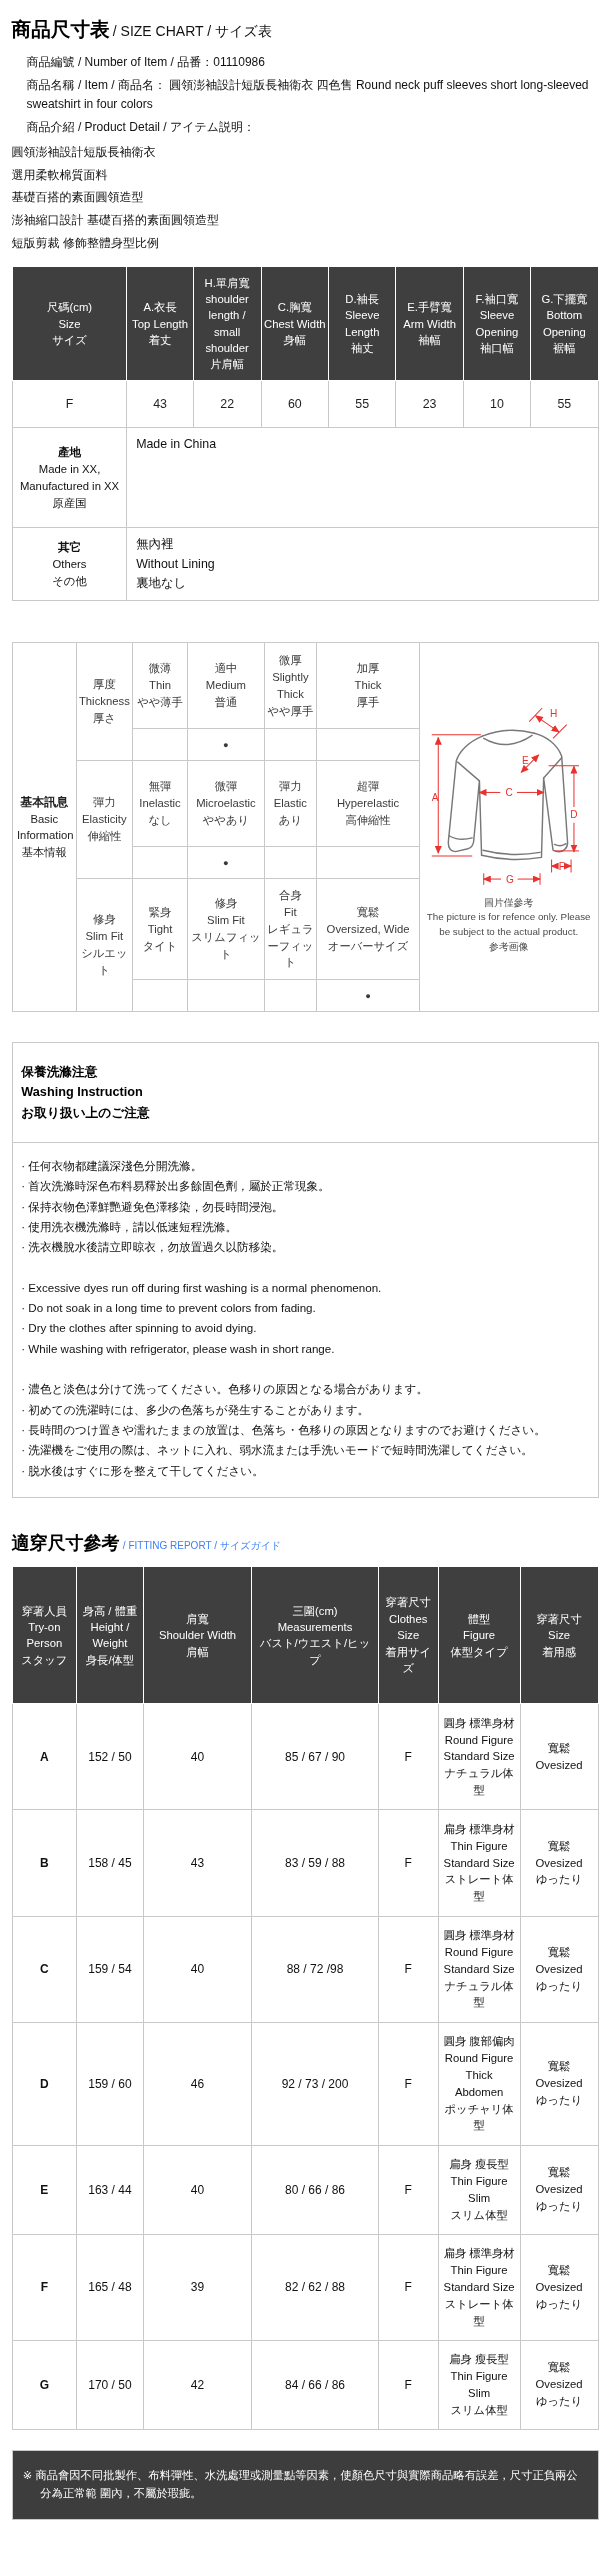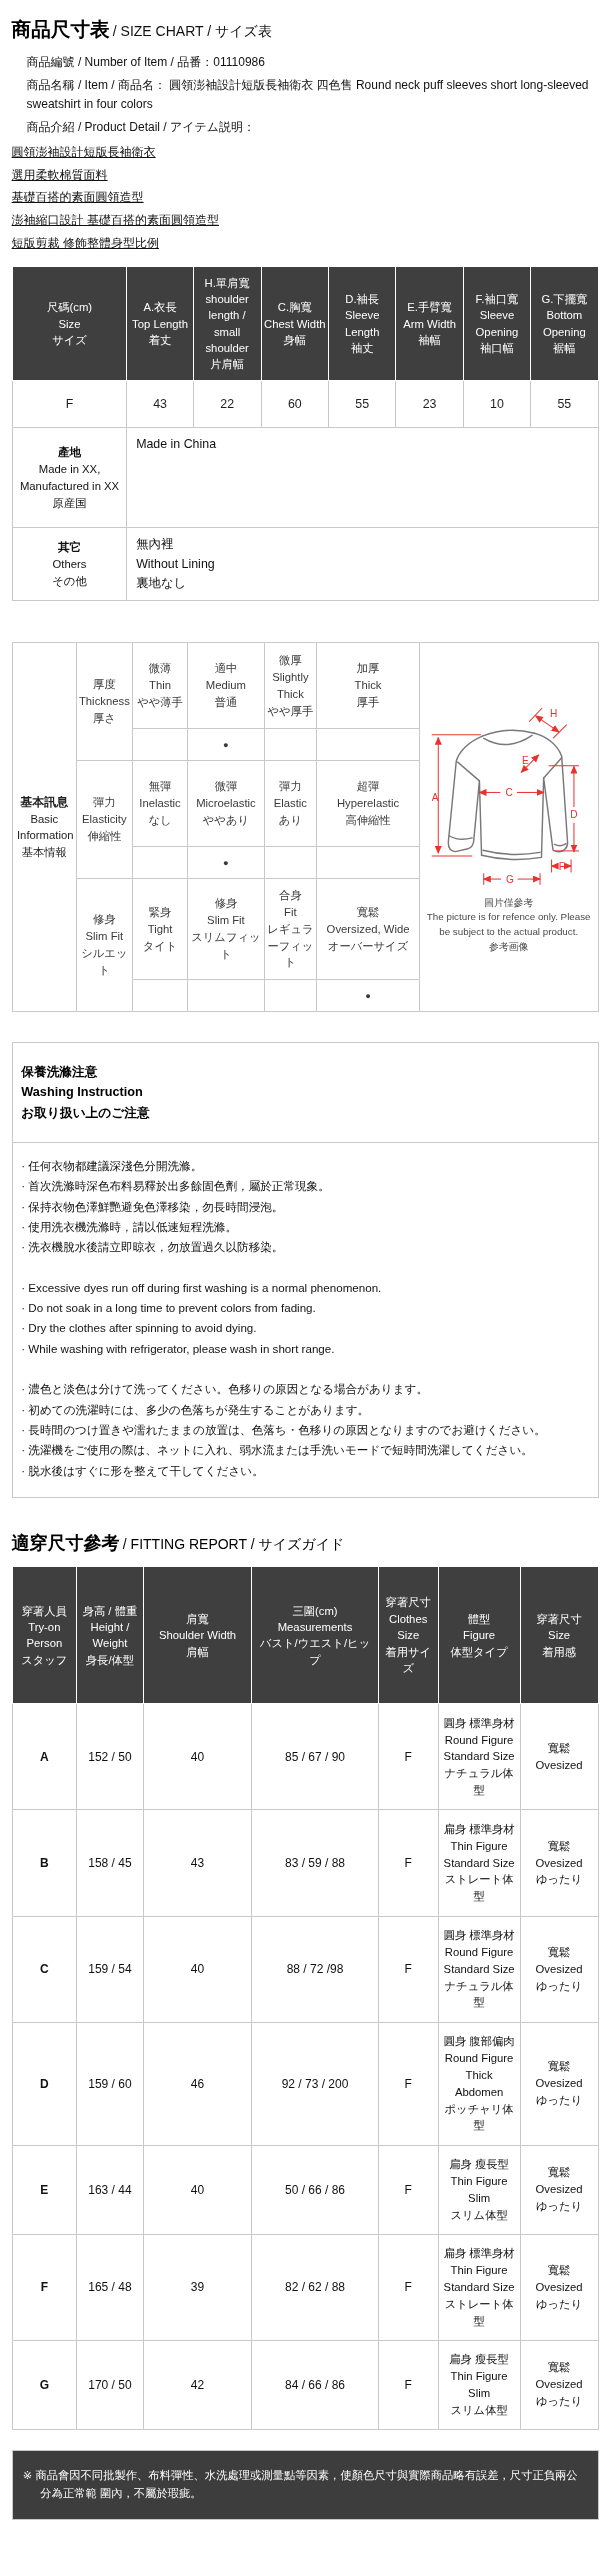--- a/index.html
+++ b/index.html
@@ -10,21 +10,21 @@
     color: #1f1f1f;
     position: relative;
   }
   .page { padding: 10.2px 11.6px 0 11.6px; }
 
   
   .hd-title { margin-top: 5.8px; margin-bottom: 10.2px; }
   .hd-title .t1 { font-size: 19.6px; font-weight: bold; color:#000; }
   .hd-title .t2 { font-size: 14px; font-weight: normal; color:#111;margin-top:36px; }
   .info-line { font-size: 12px; line-height: 1.55; color:#111; margin-bottom: 4.4px; padding-left: 15px; }
-  .detail-line { font-size: 12px; line-height: 1.9; color:#111;text-decoration:underline; }
+  .detail-line { font-size: 12px; line-height: 1.9; color:#111; }
 
   
   table { border-collapse: collapse; width: 587px; table-layout: fixed; }
   td, th { border: 0.7px solid #c9c9c9; font-weight: normal; }
   .dark-cell {
     background: #3f3f3f; color: #fff; border: 0.7px solid #ffffff;
     text-align: center; vertical-align: middle;
     white-space: pre-line; font-size: 11.3px; line-height: 1.45; padding: 7.3px 2.2px;
   }
   table { border: 0.7px solid #c9c9c9; }
@@ -68,21 +68,21 @@
     font-weight: bold; font-size: 12.7px; line-height: 1.6; white-space: pre-line; color:#000;
   }
   .wash-body { padding: 13px 8.7px 16px 8.7px; }
   .wash-group { margin-bottom: 20.4px; }
   .wash-group:last-child { margin-bottom: 0; }
   .wash-line { font-size: 11.6px; line-height: 1.75; color:#111; }
 
   
   .fit-title { margin-top: 33px; margin-bottom: 11.6px; }
   .fit-title .t1 { font-size: 18px; font-weight: bold; color:#000; }
-  .fit-title .t2 { font-size: 14px; font-weight: normal; color:#000000; }
+  .fit-title .t2 { font-size: 10px; font-weight: normal; color:#3b82f6; }
   .fit-table .hrow th { height: 137px; font-size: 11.3px; }
   .fit-table td {
     text-align: center; vertical-align: middle; font-size: 12px;
     white-space: pre-line; line-height: 1.5; padding: 10.2px 2.2px; color:#111;
   }
   .fit-table .person { font-weight: 600; }
   .fit-table .figure, .fit-table .fit { font-size: 11.3px; }
 
   
   .foot-notes { margin-top: 20.4px; background: #3d3d3d; color: #fff; border: 0.7px solid #c9c9c9; }
@@ -442,21 +442,21 @@
 Round Figure Thick Abdomen
 ポッチャリ体型</td>
       <td class="fit">寬鬆
 Ovesized
 ゆったり</td>
     </tr>
     <tr>
       <td class="person">E</td>
       <td>163 / 44</td>
       <td>40</td>
-      <td>50 / 66 / 86</td>
+      <td>80 / 66 / 86</td>
       <td>F</td>
       <td class="figure">扁身 瘦長型
 Thin Figure Slim
 スリム体型</td>
       <td class="fit">寬鬆
 Ovesized
 ゆったり</td>
     </tr>
     <tr>
       <td class="person">F</td>

